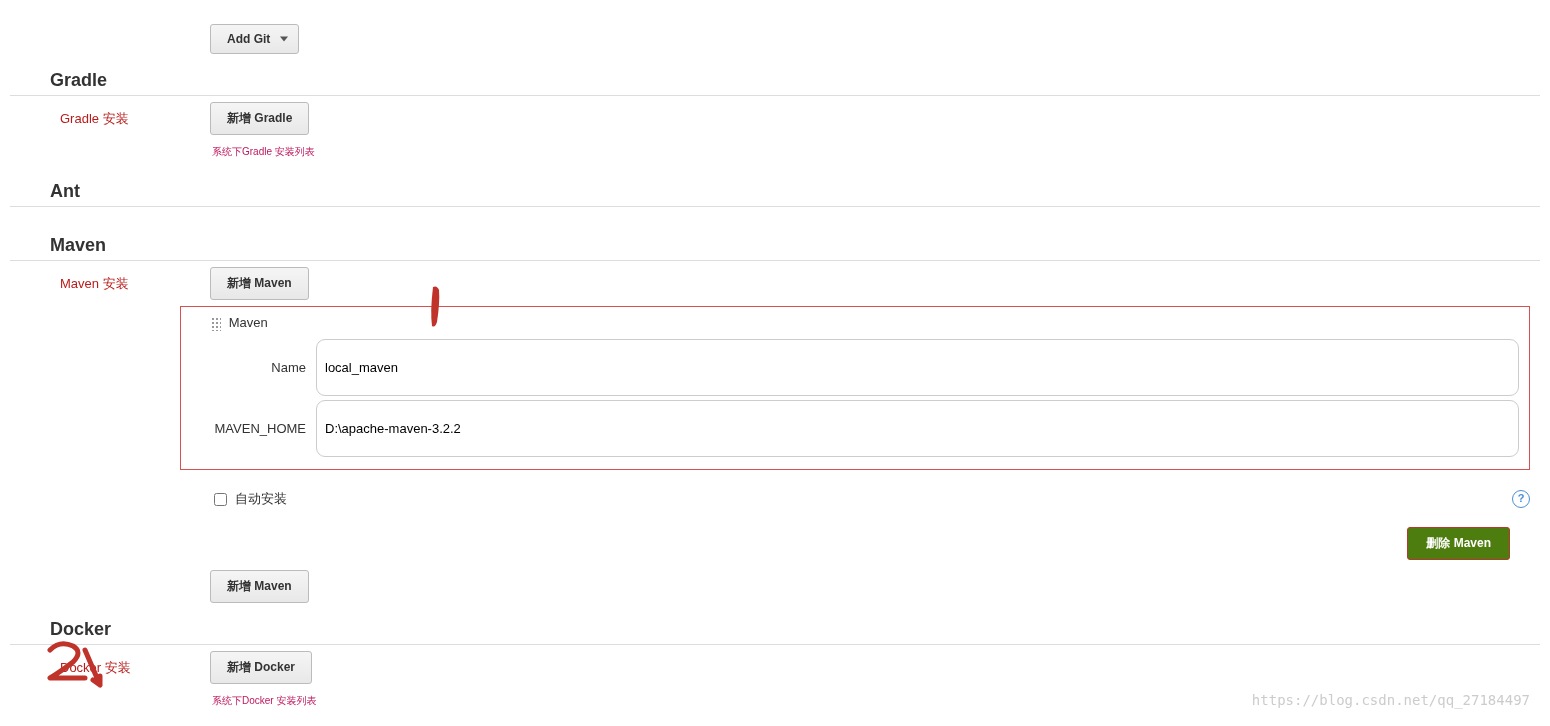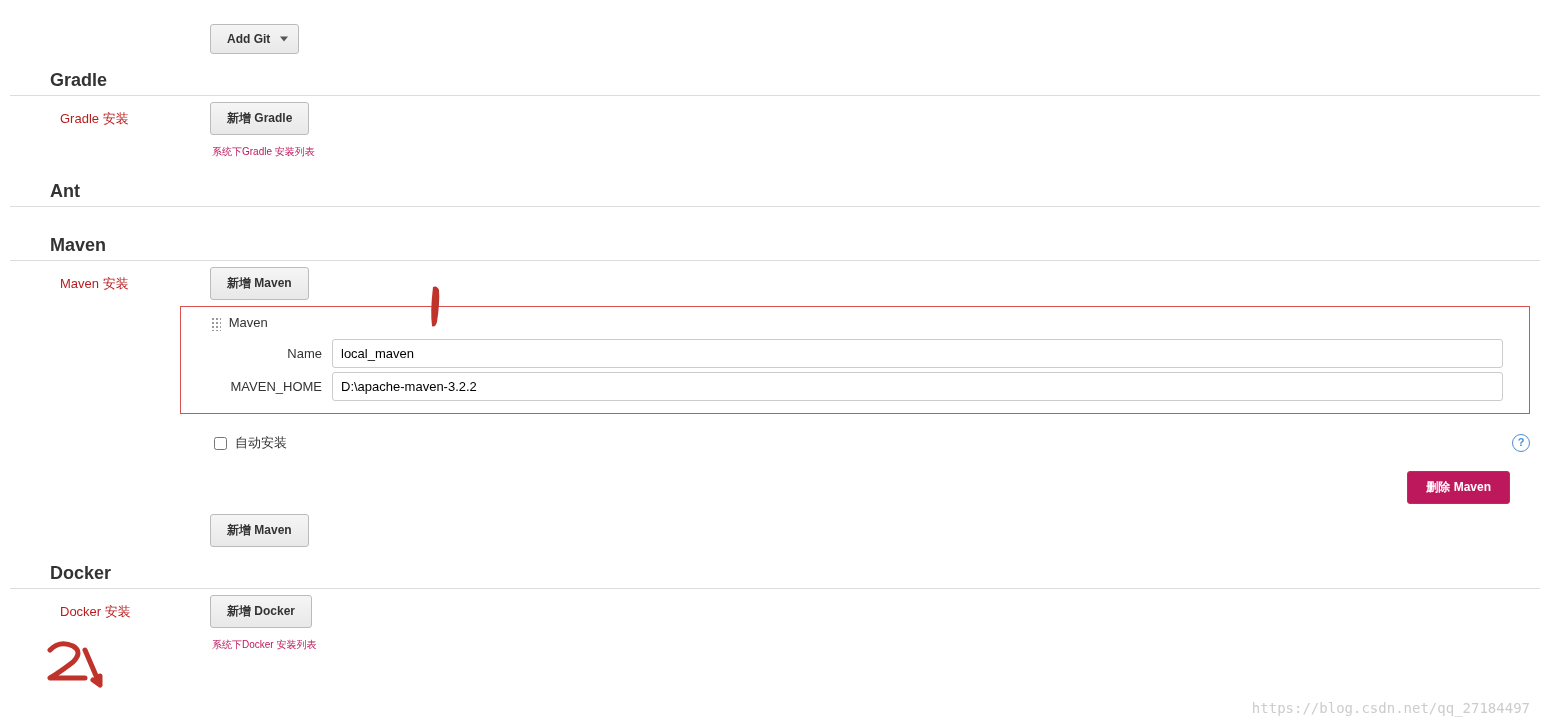--- a/index.html
+++ b/index.html
@@ -83,38 +83,38 @@
     cursor: move;
   }
   .maven-header {
     font-size: 13px;
     color: #333;
     padding: 2px 0 4px 20px;
   }
   .field-row {
     display: flex;
     align-items: center;
-    margin: 4px 16px;
+    margin: 4px 0;
   }
   .field-label {
     width: 115px;
     text-align: right;
     padding-right: 10px;
     font-size: 13px;
     color: #333;
   }
   .field-input {
     flex: 1;
   }
   .field-input input[type="text"] {
     width: 100%;
     box-sizing: border-box;
-    padding: 6px 8px;
+    padding: 20px 8px;
     border: 1px solid #ccc;
-    border-radius: 3px;
+    border-radius: 9px;
     font-size: 13px;
   }
   .auto-install-row {
     margin: 8px 0 4px 200px;
     display: flex;
     align-items: center;
     position: relative;
   }
   .auto-install-row input[type="checkbox"] {
     margin-right: 8px;
@@ -132,32 +132,32 @@
     font-weight: bold;
     text-align: center;
     line-height: 15px;
     cursor: pointer;
   }
   .delete-row {
     text-align: right;
     padding: 14px 30px 10px 0;
   }
   .btn-red {
-    background: #be185d;
+    background: #4d7c0f;
     color: #fff;
     border: 1px solid #b33a2c;
     padding: 7px 18px;
     border-radius: 3px;
     font-size: 12px;
     font-weight: bold;
     cursor: pointer;
   }
   .watermark {
     position: fixed;
-    bottom: 10px;
+    bottom: 18px;
     right: 20px;
     color: #ccc;
     font-size: 14px;
     font-family: monospace;
     pointer-events: none;
   }
   
   .anno1 {
     position: absolute;
     left: 425px;

